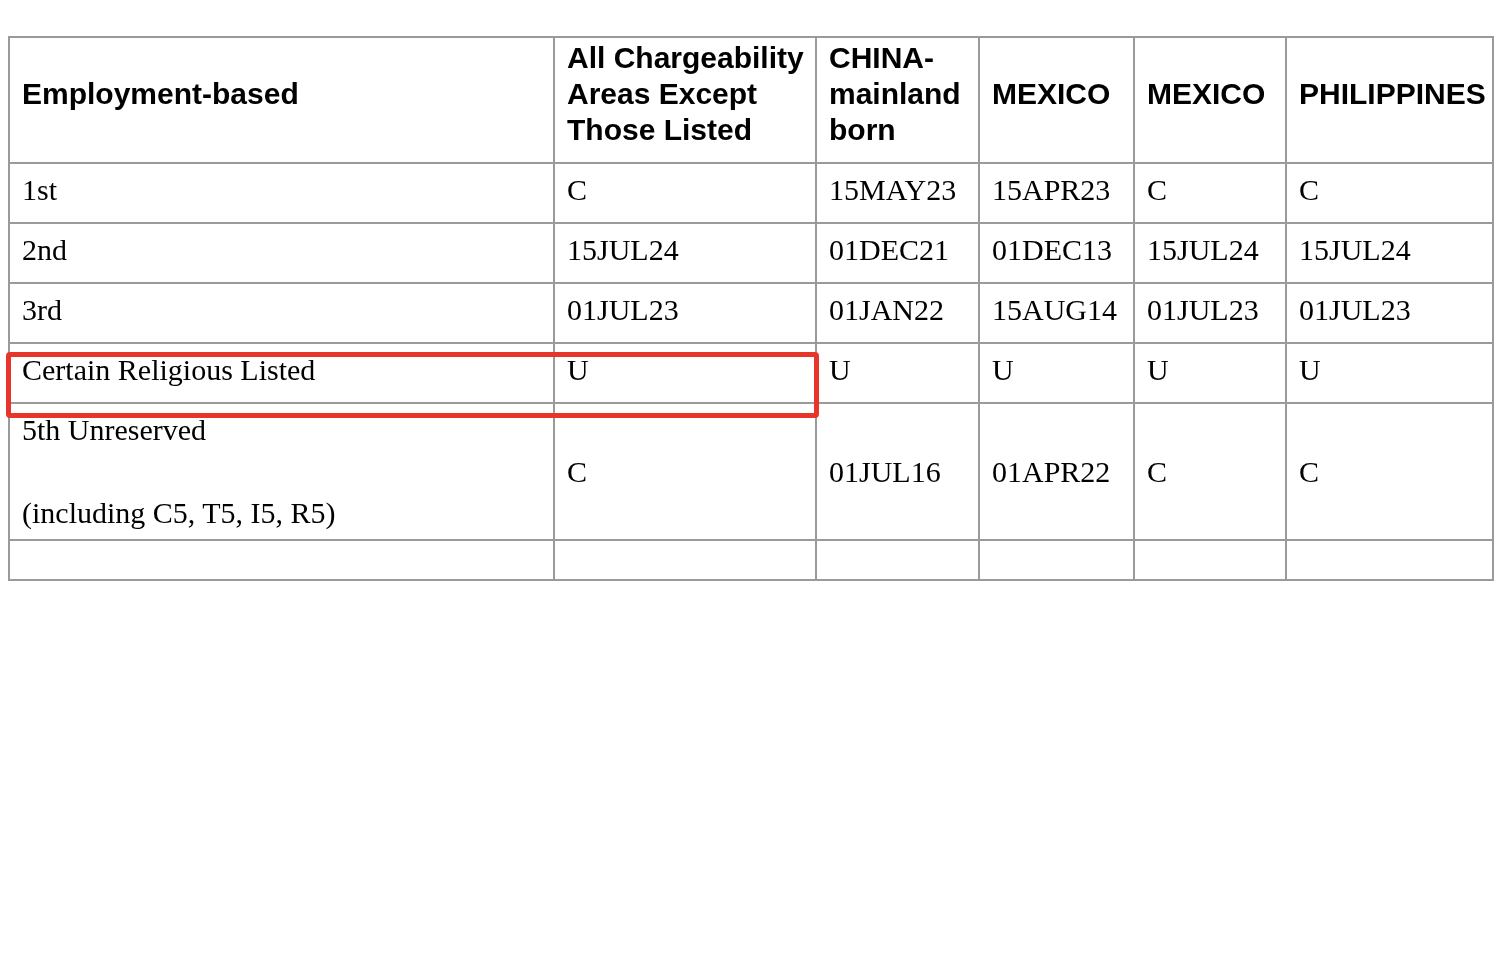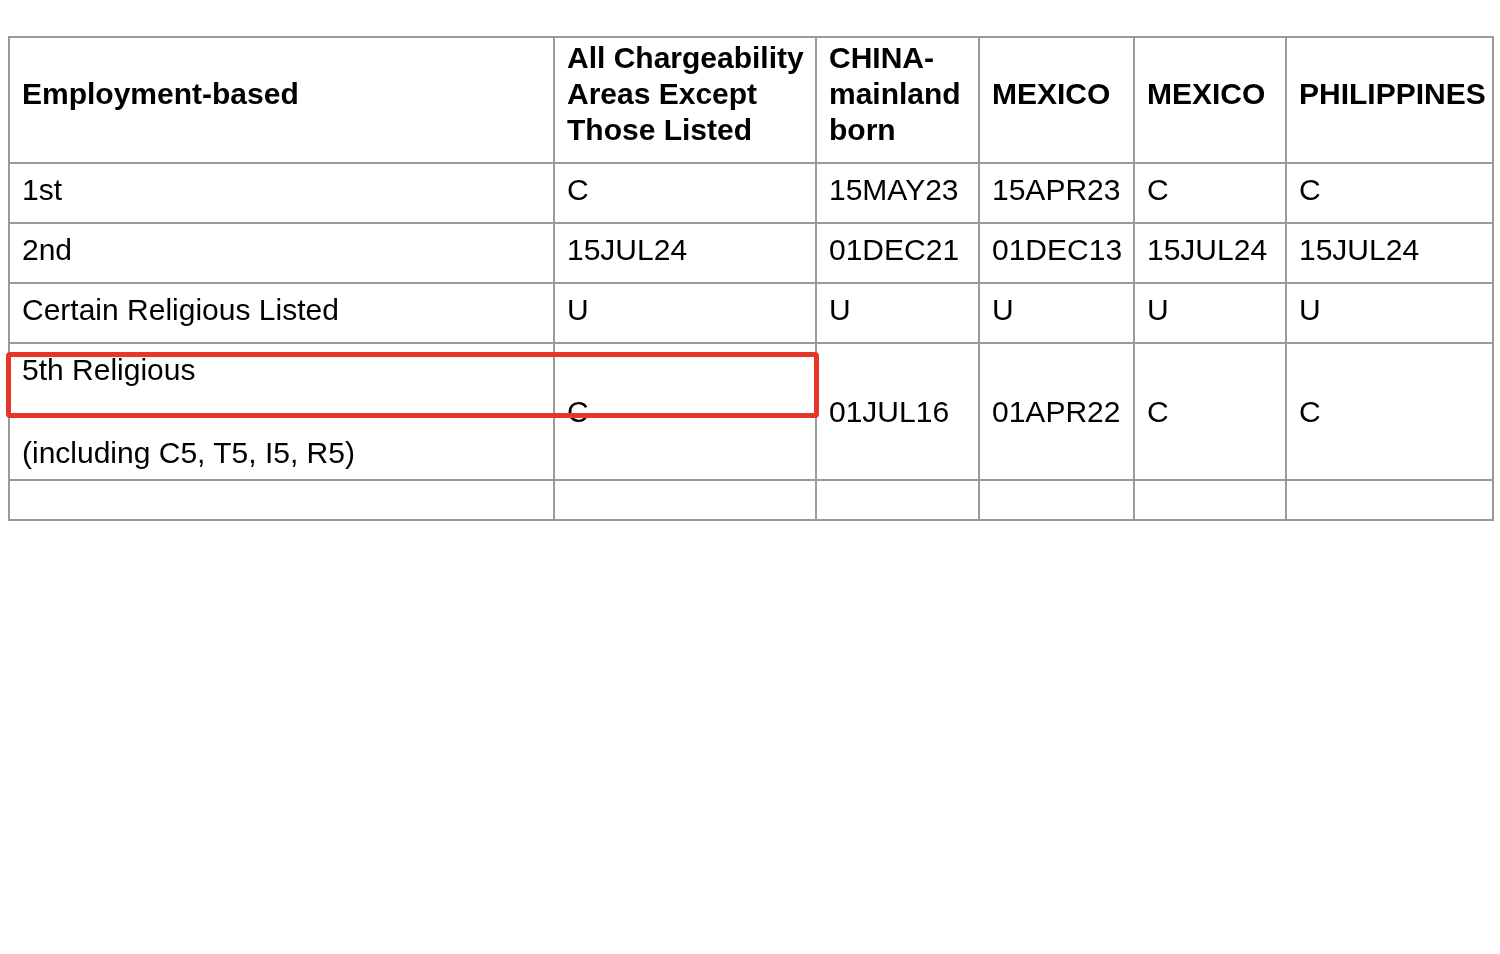--- a/index.html
+++ b/index.html
@@ -51,21 +51,21 @@
   col.c2 { width: 163px; }
   col.c3 { width: 155px; }
   col.c4 { width: 152px; }
   col.c5 { width: 207px; }
 
   thead th.h0 { vertical-align: middle; }
   thead th.h1 { vertical-align: top; }
   thead th.h2 { vertical-align: top; padding-top: 22px; margin-top: 21px;}
   thead th.h3, thead th.h4, thead th.h5 { vertical-align: middle; }
 
-  tbody td { height: 42px; }
+  tbody td { height: 42px; font-family: Liberation Serif, serif; }
   tbody tr.tall td { height: 96px; vertical-align: middle; }
   tbody tr.tall td.cat { vertical-align: middle; }
 
   .cat-line2 { display: block; margin-top: 48px; }
 
   
   .highlight-box {
     position: absolute;
     border: 5px solid #e8352a;
     border-radius: 4px;
@@ -109,30 +109,38 @@
       </tr>
       <tr>
         <td class="cat">2nd</td>
         <td>15JUL24</td>
         <td>01DEC21</td>
         <td>01DEC13</td>
         <td>15JUL24</td>
         <td>15JUL24</td>
       </tr>
       <tr>
+        <td class="cat">3rd</td>
+        <td>01JUL23</td>
+        <td>01JAN22</td>
+        <td>15AUG14</td>
+        <td>01JUL23</td>
+        <td>01JUL23</td>
+      </tr>
+      <tr>
         <td class="cat">Certain Religious Listed</td>
         <td>U</td>
         <td>U</td>
         <td>U</td>
         <td>U</td>
         <td>U</td>
       </tr>
       <tr class="tall">
         <td class="cat">
-          <span>5th Religious</span>
+          <span>5th Unreserved</span>
           <span class="cat-line2">(including C5, T5, I5, R5)</span>
         </td>
         <td>C</td>
         <td>01JUL16</td>
         <td>01APR22</td>
         <td>C</td>
         <td>C</td>
       </tr>
       <tr class="last-partial">
         <td></td>

